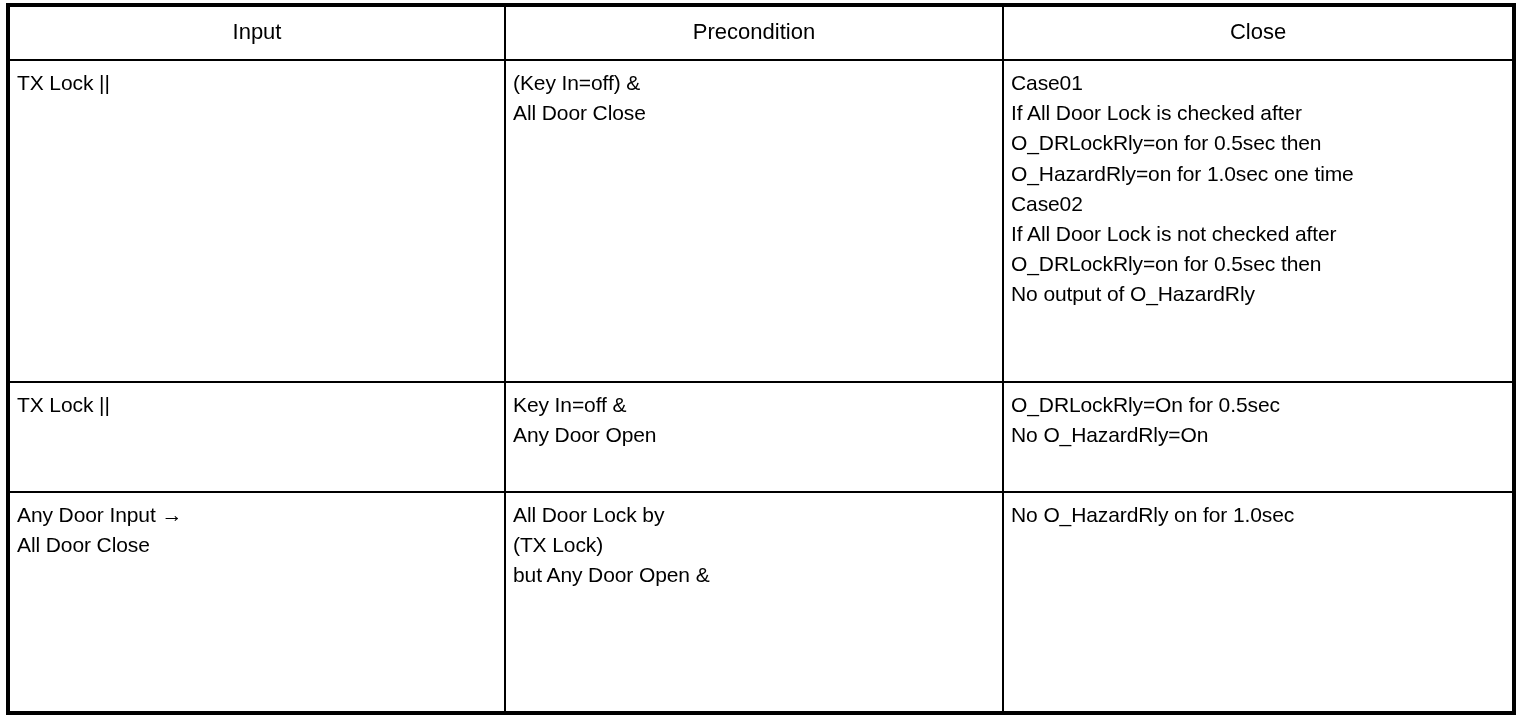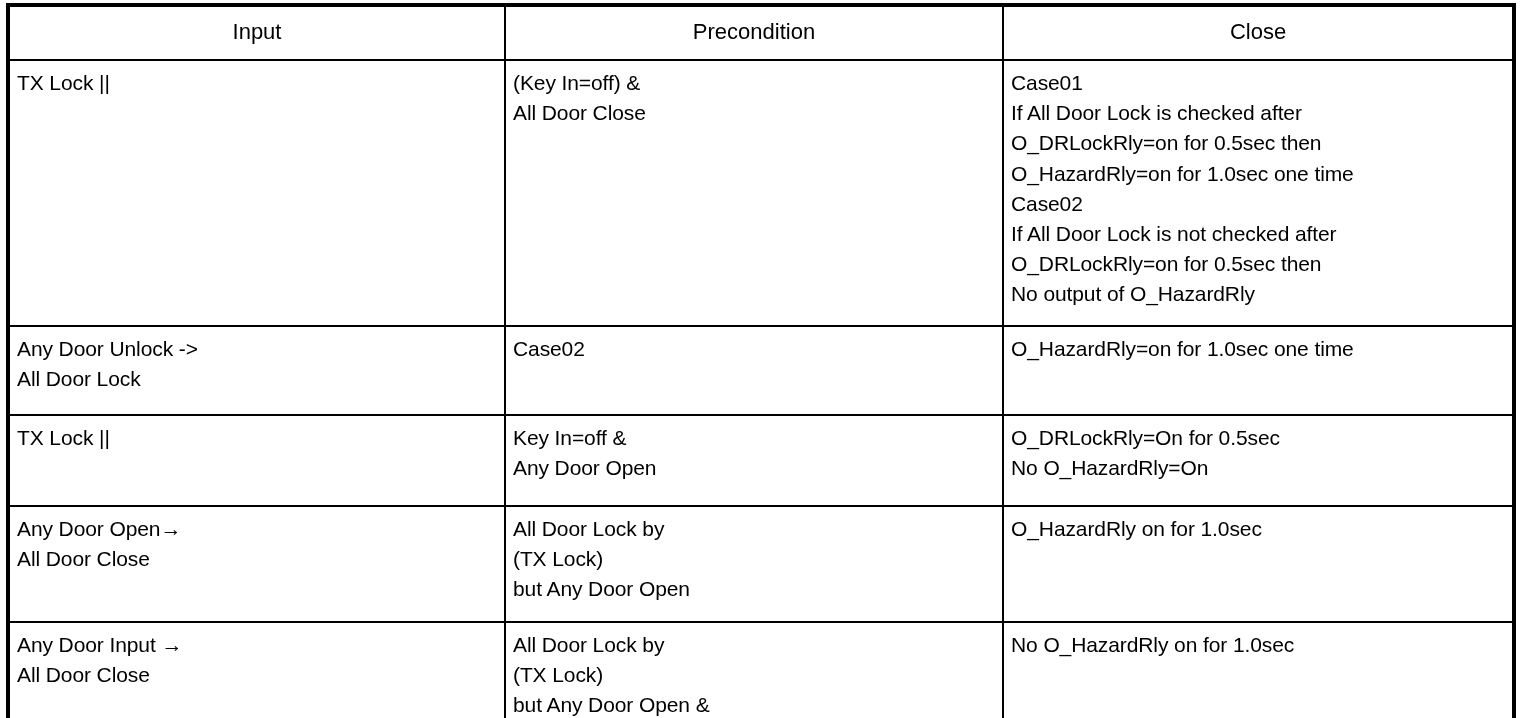--- a/index.html
+++ b/index.html
@@ -98,51 +98,29 @@
         <td>
           <span class="cell-lines"><span class="line">TX Lock ||</span></span>
         </td>
         <td>
           <span class="cell-lines"><span class="line">(Key In=off) &amp;</span><span class="line">All Door Close</span></span>
         </td>
         <td>
           <span class="cell-lines"><span class="line">Case01</span><span class="line">If All Door Lock is checked after</span><span class="line">O_DRLockRly=on for 0.5sec then</span><span class="line">O_HazardRly=on for 1.0sec one time</span><span class="line">Case02</span><span class="line">If All Door Lock is not checked after</span><span class="line">O_DRLockRly=on for 0.5sec then</span><span class="line">No output of O_HazardRly</span></span>
         </td>
       </tr>
-      <tr class="row-2">
-        <td>
-          <span class="cell-lines"><span class="line">Any Door Unlock -&gt;</span><span class="line">All Door Lock</span></span>
-        </td>
-        <td>
-          <span class="cell-lines"><span class="line">Case02</span></span>
-        </td>
-        <td>
-          <span class="cell-lines"><span class="line">O_HazardRly=on for 1.0sec one time</span></span>
-        </td>
-      </tr>
       <tr class="row-3">
         <td>
           <span class="cell-lines"><span class="line">TX Lock ||</span></span>
         </td>
         <td>
           <span class="cell-lines"><span class="line">Key In=off &amp;</span><span class="line">Any Door Open</span></span>
         </td>
         <td>
           <span class="cell-lines"><span class="line">O_DRLockRly=On for 0.5sec</span><span class="line">No O_HazardRly=On</span></span>
-        </td>
-      </tr>
-      <tr class="row-4">
-        <td>
-          <span class="cell-lines"><span class="line">Any Door Open→</span><span class="line">All Door Close</span></span>
-        </td>
-        <td>
-          <span class="cell-lines"><span class="line">All Door Lock by</span><span class="line">(TX Lock)</span><span class="line">but Any Door Open</span></span>
-        </td>
-        <td>
-          <span class="cell-lines"><span class="line">O_HazardRly on for 1.0sec</span></span>
         </td>
       </tr>
       <tr class="row-5">
         <td>
           <span class="cell-lines"><span class="line">Any Door Input →</span><span class="line">All Door Close</span></span>
         </td>
         <td>
           <span class="cell-lines"><span class="line">All Door Lock by</span><span class="line">(TX Lock)</span><span class="line">but Any Door Open &amp;</span></span>
         </td>
         <td>

